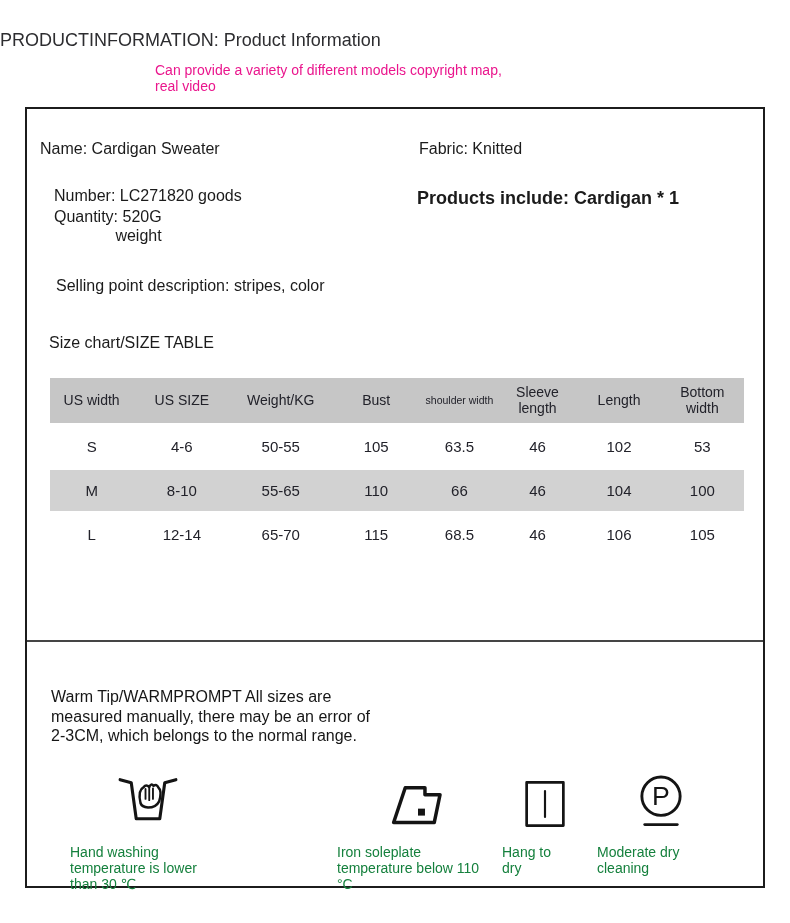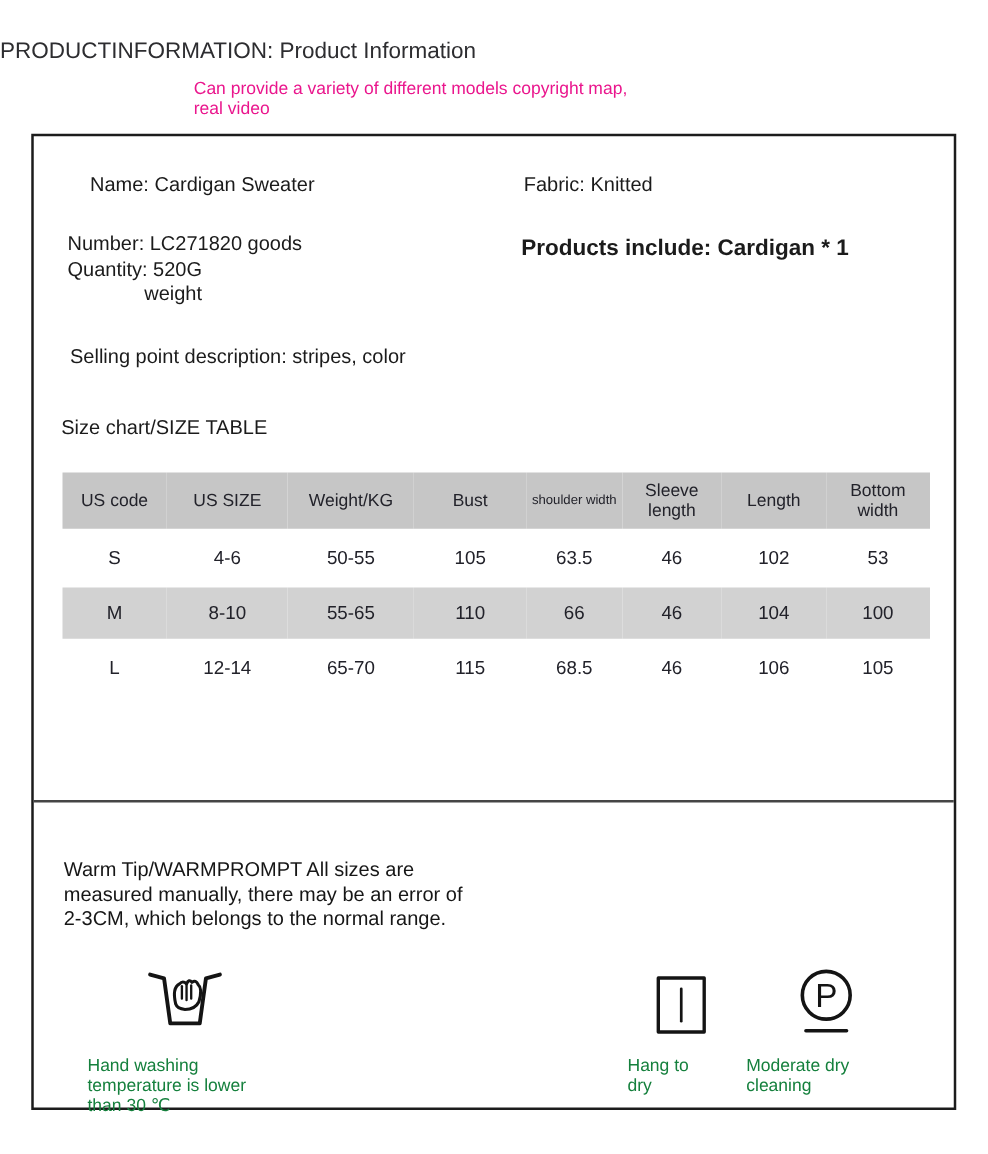--- a/index.html
+++ b/index.html
@@ -39,21 +39,21 @@
     border: 2px solid #1c1c1c;
     background: #ffffff;
   }
   .field {
     position: absolute;
     font-size: 16px;
     color: #1b1b1b;
     white-space: pre-line;
     line-height: 1.2;
   }
-  .f-name    { left: 45px;  top: 30px; }
+  .f-name    { left: 13px;  top: 30px; }
   .f-fabric  { left: 392px; top: 30px; }
   .f-number  { left: 27px;  top: 77px; }
   .f-includes{ left: 390px; top: 79px; font-size: 18px; font-weight: bold; }
   .f-quantity{ left: 27px;  top: 98px; text-align: right; }
   .f-selling { left: 29px;  top: 167px; }
   .chart-heading {
     position: absolute;
     left: 22px; top: 225px;
     font-size: 16px;
     color: #1b1b1b;
@@ -145,21 +145,21 @@
     <div class="field f-includes">Products include: Cardigan * 1</div>
     <div class="field f-quantity">Quantity: 520G
 weight</div>
     <div class="field f-selling">Selling point description: stripes, color</div>
 
     <div class="chart-heading">Size chart/SIZE TABLE</div>
 
     <table class="size-table">
       <thead>
         <tr>
-            <th class="col-0">US code</th>
+            <th class="col-0">US width</th>
             <th class="col-1">US SIZE</th>
             <th class="col-2">Weight/KG</th>
             <th class="col-3">Bust</th>
             <th class="col-4 small">shoulder width</th>
             <th class="col-5">Sleeve length</th>
             <th class="col-6">Length</th>
             <th class="col-7">Bottom width</th>
           </tr>
       </thead>
       <tbody>
@@ -211,20 +211,31 @@
           <path d="M52 27 L52 47" stroke-width="3"></path>
           <path d="M58 28 L58 45" stroke-width="3"></path>
         </svg>
       </div>
       <div class="care-label">Hand washing
 temperature is lower
 than 30 ℃</div>
     </div>
 
 
+    <div class="care-item ci-2">
+      <div class="icon-wrap">
+        <svg class="care-svg" width="58" height="58" viewBox="0 0 100 100" fill="none" stroke="#141414" stroke-width="6" stroke-linecap="round" stroke-linejoin="round">
+          <path d="M8 82 L28 22 L62 22 L62 34 L88 34 L78 82 Z"></path>
+          <rect x="50" y="58" width="12" height="12" fill="#141414" stroke="none"></rect>
+        </svg>
+      </div>
+      <div class="care-label">Iron soleplate
+temperature below 110
+°C</div>
+    </div>
 
     <div class="care-item ci-3">
       <div class="icon-wrap">
         <svg class="care-svg" width="54" height="58" viewBox="0 0 100 100" fill="none" stroke="#141414" stroke-width="5" stroke-linecap="round" stroke-linejoin="round">
           <rect x="16" y="10" width="68" height="80"></rect>
           <path d="M50 26 L50 74" stroke-width="4"></path>
         </svg>
       </div>
       <div class="care-label">Hang to
 dry</div>

